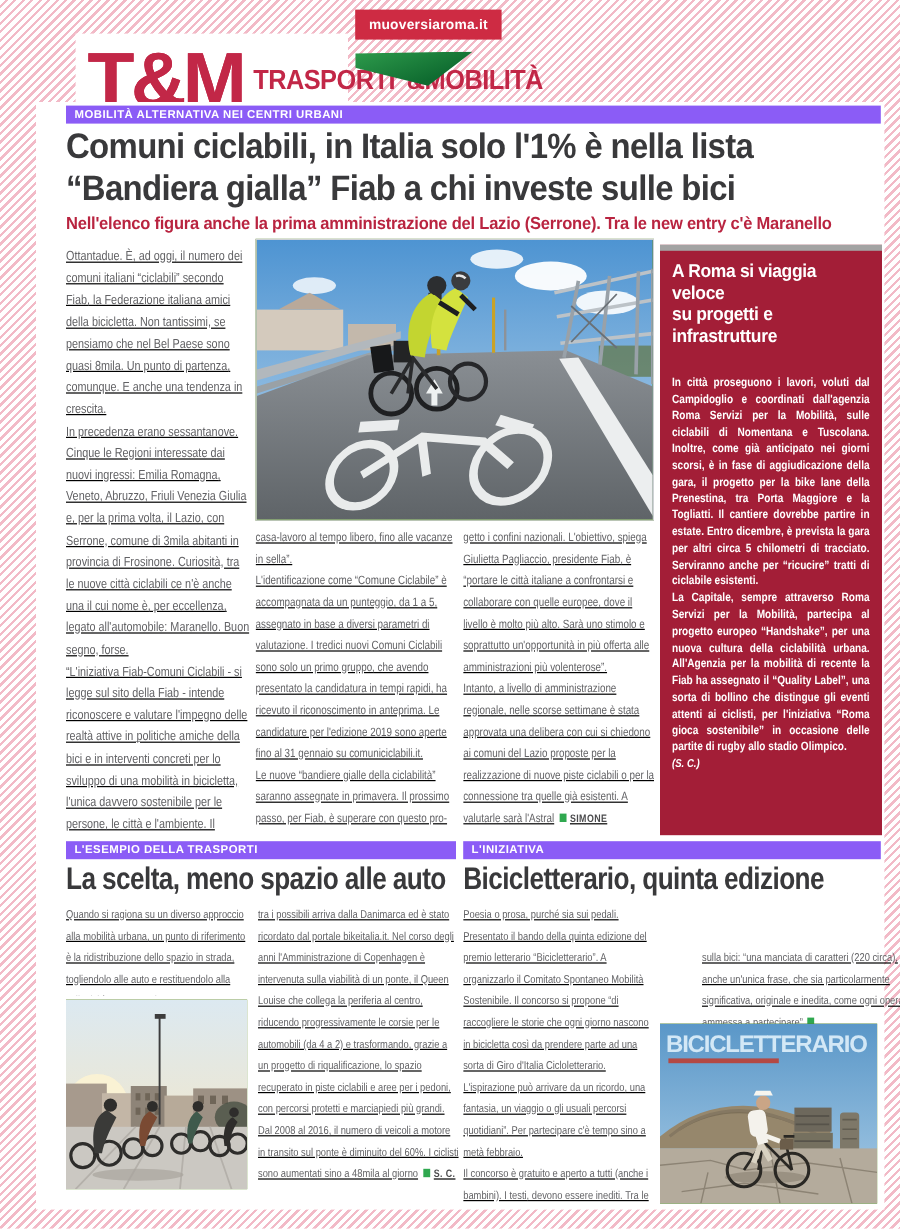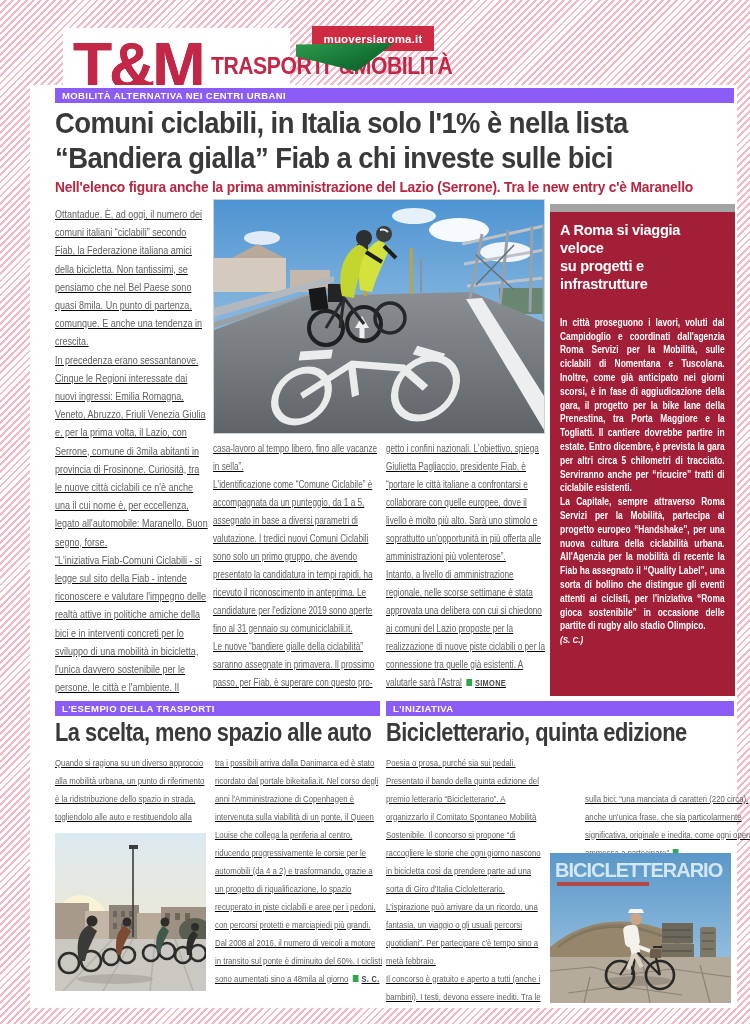--- a/index.html
+++ b/index.html
@@ -24,23 +24,23 @@
   .logo-tm{
     font-size:64px; font-weight:900; color:#c22747; letter-spacing:-3px;
     line-height:1; text-shadow:0 0 0 #c22747;
   }
   .logo-words{ display:flex; flex-direction:row; }
   .logo-words span{
     font-size:23px; font-weight:800; color:#c22747; line-height:23px; letter-spacing:-0.5px;
     transform:scaleX(.92); transform-origin:0 50%;
   }
   .site-badge{
-    position:absolute; left:296px; top:26px; width:122px; height:25px;
+    position:absolute; left:296px; top:8px; width:122px; height:25px;
     background:#ce2b43; color:#fff; font-size:11.5px; font-weight:700;
-    display:flex; align-items:center; justify-content:center; letter-spacing:.2px;margin-left:16px;
+    display:flex; align-items:center; justify-content:center; letter-spacing:.2px;
   }
   .ribbon{
     position:absolute; left:296px; top:43px; width:98px; height:30px;
     background:linear-gradient(160deg,#2e9b4c 0%,#0f6b30 70%);
     clip-path:polygon(0 5%, 100% 0, 62% 95%, 0 45%);
   }
   
   .kicker{
     position:absolute; height:15px; background:#8b5cf6; color:#ffffff;
     font-size:9.5px; font-weight:700; letter-spacing:.4px;
@@ -73,21 +73,21 @@
   .lh-sm{ font-size:10px; line-height:13.7px; }
   .lh-xs{ font-size:9.5px; line-height:12.6px; }
   .sq{
     display:inline-block; width:7px; height:7px; background:#2fa84f;
     margin:0 4px 0 5px;
   }
   .byline{ font-size:9px; font-weight:700; color:#4a4a4c; letter-spacing:.4px; }
   
   .sidebar{
     position:absolute; left:520px; top:119px; width:185px; height:492px;
-    background:#a31e37; border-top:8px solid #a3a3a3; padding:9px 10px; overflow:hidden;
+    background:#a31e37; border-top:5px solid #a3a3a3; padding:9px 10px; overflow:hidden;
   }
   .sidebar-title{
     color:#fff; font-size:15.5px; font-weight:700; line-height:18px;
     white-space:pre-line; letter-spacing:-0.3px; margin-bottom:9px;
     transform:scaleX(.94); transform-origin:0 0; width:176px;
   }
   .sidebar-body{
     color:#fff; font-weight:700; font-size:10px; line-height:13.8px;
     text-align:justify; white-space:pre-line;
     transform:scaleX(.84); transform-origin:0 0; width:196px;

